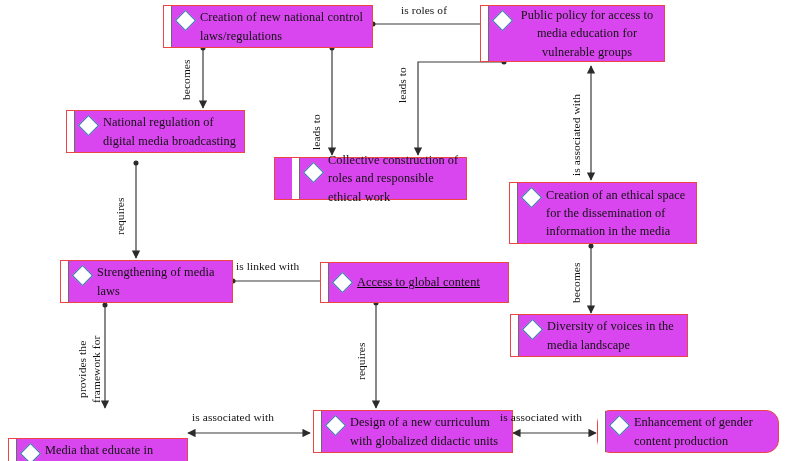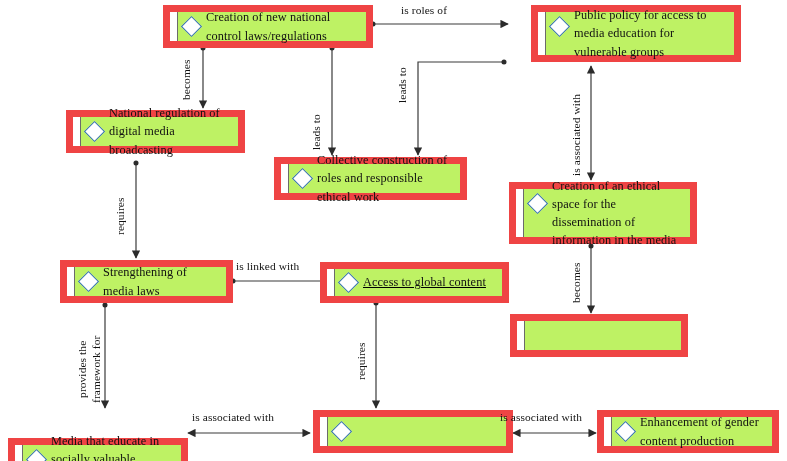--- a/index.html
+++ b/index.html
@@ -10,22 +10,22 @@
     font-family:"Liberation Serif", serif;
     position:relative;
     overflow:hidden;
   }
   #canvas{position:absolute;left:0;top:0;width:787px;height:461px;}
 
   
   .node{
     position:absolute;
     box-sizing:border-box;
-    background:#bef264;
-    border:7px solid #ef4444;
+    background:#d946ef;
+    border:1px solid #ef4444;
     display:flex;
     align-items:stretch;
     z-index:3;
   }
   .node .gutter{
     width:7px;
     flex:0 0 7px;
     border-right:1px solid #6b6b6b;
     background:#ffffff;
   }
@@ -142,37 +142,37 @@
 <span class="elabel" style="left:500px;top:411px;">is associated with</span>
 
 <div class="node" style="left:163px;top:5px;width:210px;height:43px;">
   <div class="gutter"></div>
   <div class="body">
     <span class="diamond"></span>
     <span class="label">Creation of new national control laws/regulations</span>
   </div>
 </div>
 
-<div class="node" style="left:531px;top:5px;width:210px;height:57px;">
+<div class="node" style="left:480px;top:5px;width:185px;height:57px;text-align:center;">
   <div class="gutter"></div>
   <div class="body">
     <span class="diamond"></span>
     <span class="label">Public policy for access to media education for vulnerable groups</span>
   </div>
 </div>
 
 <div class="node" style="left:66px;top:110px;width:179px;height:43px;">
   <div class="gutter"></div>
   <div class="body">
     <span class="diamond"></span>
     <span class="label">National regulation of digital media broadcasting</span>
   </div>
 </div>
 
-<div class="node" style="left:274px;top:157px;width:193px;height:43px;">
+<div class="node" style="left:274px;top:157px;width:193px;height:43px;padding-left:17px;">
   <div class="gutter"></div>
   <div class="body">
     <span class="diamond"></span>
     <span class="label">Collective construction of roles and responsible ethical work</span>
   </div>
 </div>
 
 <div class="node" style="left:509px;top:182px;width:188px;height:62px;">
   <div class="gutter"></div>
   <div class="body">
@@ -192,36 +192,41 @@
 <div class="node single" style="left:320px;top:262px;width:189px;height:41px;text-decoration:underline;">
   <div class="gutter"></div>
   <div class="body">
     <span class="diamond"></span>
     <span class="label">Access to global content</span>
   </div>
 </div>
 
 <div class="node" style="left:510px;top:314px;width:178px;height:43px;">
   <div class="gutter"></div>
+  <div class="body">
+    <span class="diamond"></span>
+    <span class="label">Diversity of voices in the media landscape</span>
+  </div>
 </div>
 
 <div class="node" style="left:8px;top:410px;width:180px;height:43px;margin-top:28px;">
   <div class="gutter"></div>
   <div class="body">
     <span class="diamond"></span>
     <span class="label">Media that educate in socially valuable content</span>
   </div>
 </div>
 
 <div class="node" style="left:313px;top:410px;width:200px;height:43px;">
   <div class="gutter"></div>
   <div class="body">
     <span class="diamond"></span>
-  </div>
-</div>
-
-<div class="node" style="left:597px;top:410px;width:182px;height:43px;">
+    <span class="label">Design of a new curriculum with globalized didactic units</span>
+  </div>
+</div>
+
+<div class="node" style="left:597px;top:410px;width:182px;height:43px;border-radius:13px;">
   <div class="gutter"></div>
   <div class="body">
     <span class="diamond"></span>
     <span class="label">Enhancement of gender content production</span>
   </div>
 </div>
 
 </body></html>

